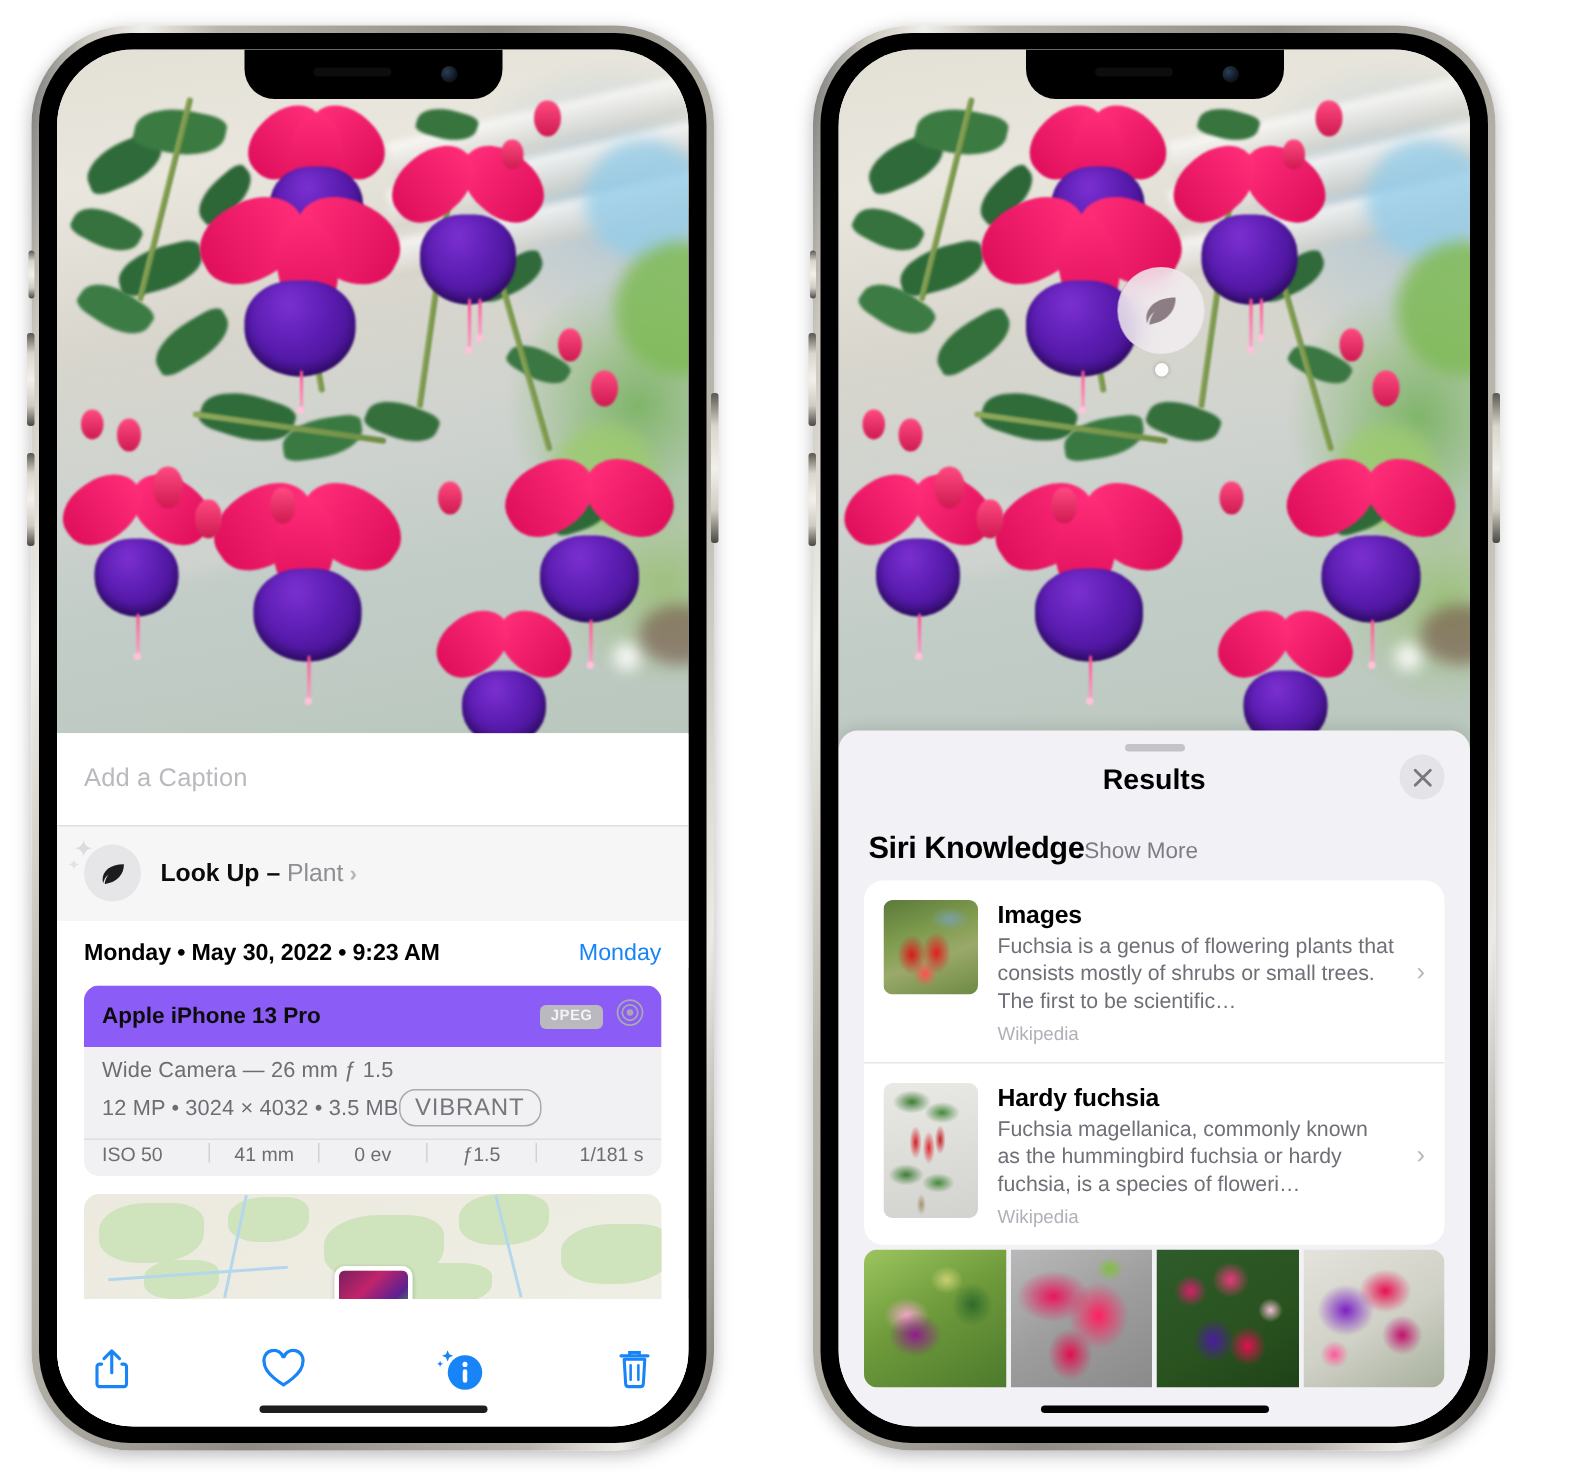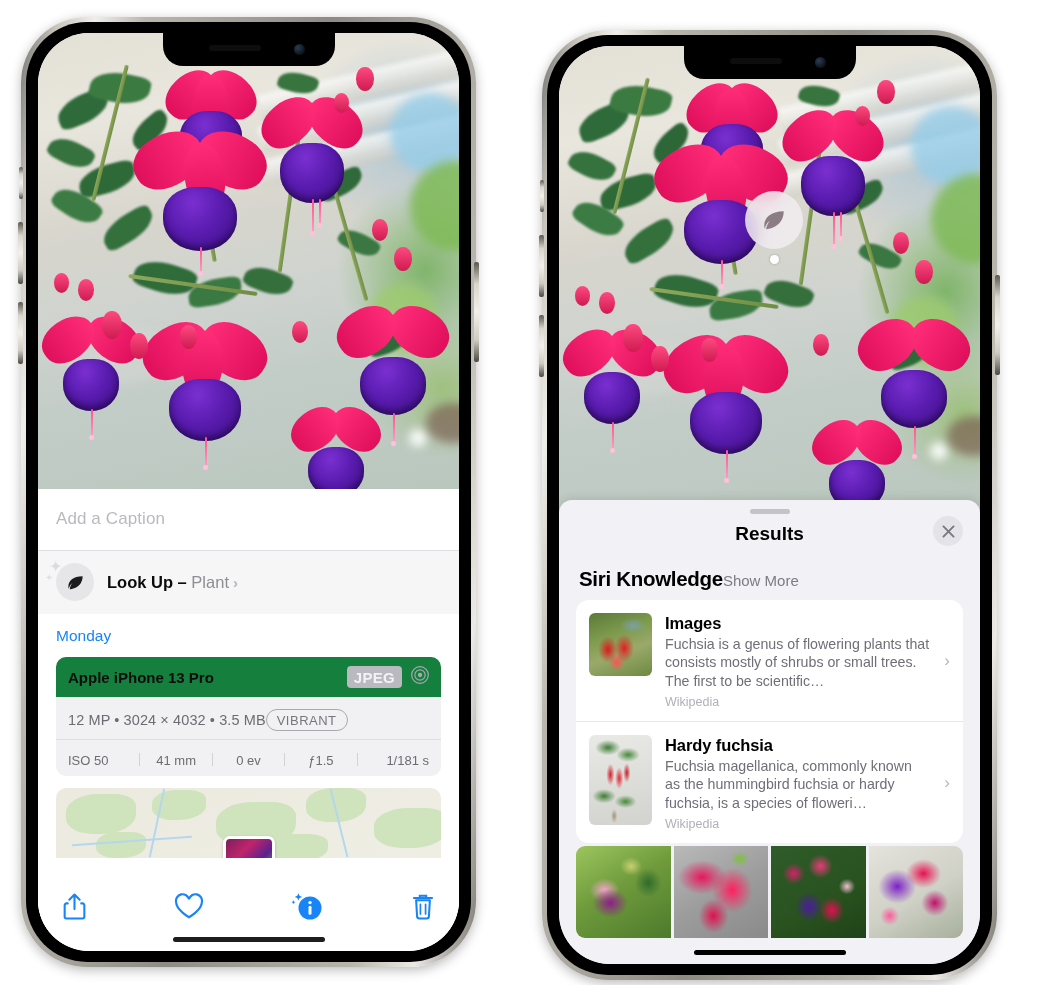--- a/index.html
+++ b/index.html
@@ -26,21 +26,21 @@
     background: #000;
     padding: 11px 12px;
   }
   .screen {
     position: relative; width: 100%; height: 100%;
     border-radius: 51px;
     overflow: hidden;
     background: #fff;
   }
   .phone-left  { left: 21px;  top: 17px; }
-  .phone-right { left: 542px; top: 30px; }
+  .phone-right { left: 542px; top: 17px; }
 
   
   .btn-side {
     position: absolute;
     background: linear-gradient(180deg,#59574f,#d9d6cd 22%,#f2f0ea 50%,#cfccc3 78%,#4a4942);
     border-radius: 2px;
   }
   .btn-silent { left: -2px; width: 4px; height: 32px; top: 150px; }
   .btn-volup  { left: -3px; width: 5px; height: 62px; top: 205px; }
   .btn-voldn  { left: -3px; width: 5px; height: 62px; top: 285px; }
@@ -188,37 +188,37 @@
   .meta-line2 { display:flex; align-items:center; gap: 9px; margin-top: 6px; }
   .meta-file { font-size: 15px; color: #6f6f76; }
 
   .camcard {
     margin: 12px 18px 0 18px;
     border-radius: 10px; overflow: hidden;
     background: #f1f1f3;
   }
   .camcard-head {
     display:flex; align-items:center; justify-content:space-between;
-    background:#15803d; padding: 8px 11px 8px 12px;
+    background:#8b5cf6; padding: 8px 11px 8px 12px;
   }
   .camcard-model { font-size: 15px; font-weight: 700; color: #0c0c0d; }
   .camcard-badges { display:flex; align-items:center; gap: 8px; }
   .badge-jpeg {
-    background:#b9b9bf; color:#f3f3f5; font-size: 15px; font-weight: 700;
+    background:#b9b9bf; color:#f3f3f5; font-size: 10px; font-weight: 700;
     padding: 2.5px 7px; border-radius: 4px; letter-spacing:.3px;
   }
   .camcard-body { padding: 8px 12px 8px 12px; }
   .camline { font-size: 14.5px; color:#6c6c73; letter-spacing:.1px; }
   .camline2 { display:flex; align-items:center; justify-content: flex-start; margin-top: 4px;}
   .badge-vibrant {
-    border: 1.1px solid #a9a9b0; color:#76767d; font-size: 13px;
+    border: 1.1px solid #a9a9b0; color:#76767d; font-size: 16px;
     padding: 2.5px 10px; border-radius: 11px; letter-spacing:.5px;
   }
   .camcard-foot {
-    display:flex; align-items:flex-start; padding: 13px 12px 8px 12px;
+    display:flex; align-items:flex-start; padding: 2px 12px 8px 12px;
     border-top: .5px solid #dededf;
   }
   .exif { flex: 1; text-align: center; font-size: 13px; color: #6c6c73; }
   .exif:first-child { text-align: left; }
   .exif:last-child  { text-align: right; }
   .exif-sep { width:1px; height: 13px; background:#d2d2d6; }
 
   .map-thumb {
     margin: 12px 18px 0 18px; height: 70px; border-radius: 10px 10px 0 0;
     position: relative; overflow: hidden;
@@ -424,39 +424,41 @@
                 </div>
               </div>
               <div class="lookup-text">
                 <span>Look Up</span><span class="dash"> – </span><span class="lookup-sub">Plant</span><span class="chev-sm">›</span>
               </div>
             </div>
           </div>
 
           <div class="meta-block">
             <div class="meta-line1">
+              <span class="meta-date">Monday • May 30, 2022 • 9:23 AM</span>
               <span class="adjust">Monday</span>
             </div>
           </div>
 
           <div class="camcard">
             <div class="camcard-head">
               <span class="camcard-model">Apple iPhone 13 Pro</span>
               <span class="camcard-badges">
                 <span class="badge-jpeg">JPEG</span>
                 <span>
                   <svg width="20" height="20" viewBox="0 0 24 24" aria-hidden="true">
                     <circle cx="12" cy="12" r="10" fill="none" stroke="#a9a9b0" stroke-width="1.4"></circle>
                     <circle cx="12" cy="12" r="6.2" fill="none" stroke="#a9a9b0" stroke-width="1.4"></circle>
                     <circle cx="12" cy="12" r="2.6" fill="#a9a9b0"></circle>
                   </svg>
                 </span>
               </span>
             </div>
             <div class="camcard-body">
+              <div class="camline">Wide Camera — 26 mm ƒ 1.5</div>
               <div class="camline2">
                 <span class="camline">12 MP • 3024 × 4032 • 3.5 MB</span>
                 <span class="badge-vibrant">VIBRANT</span>
               </div>
             </div>
             <div class="camcard-foot">
               <span class="exif">ISO 50</span>
               <span class="exif-sep"></span>
               <span class="exif">41 mm</span>
               <span class="exif-sep"></span>

